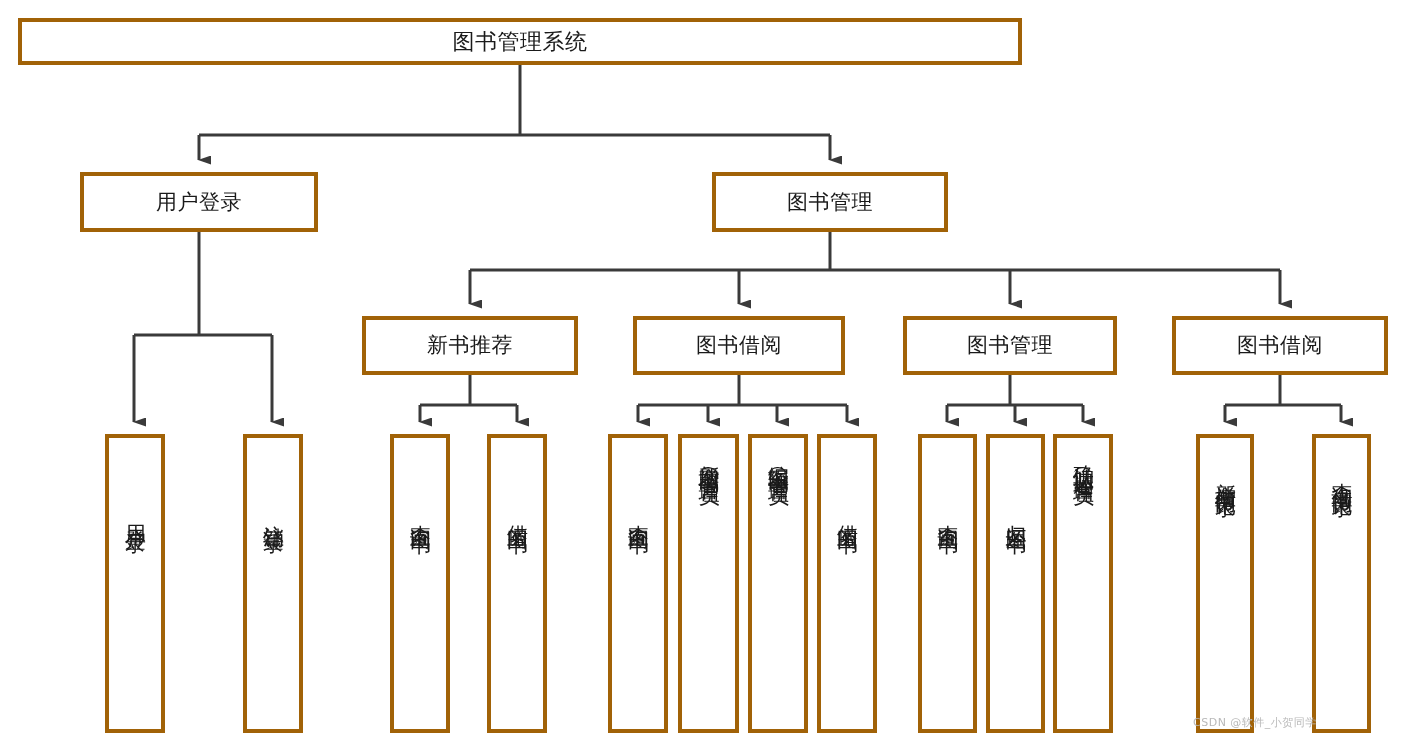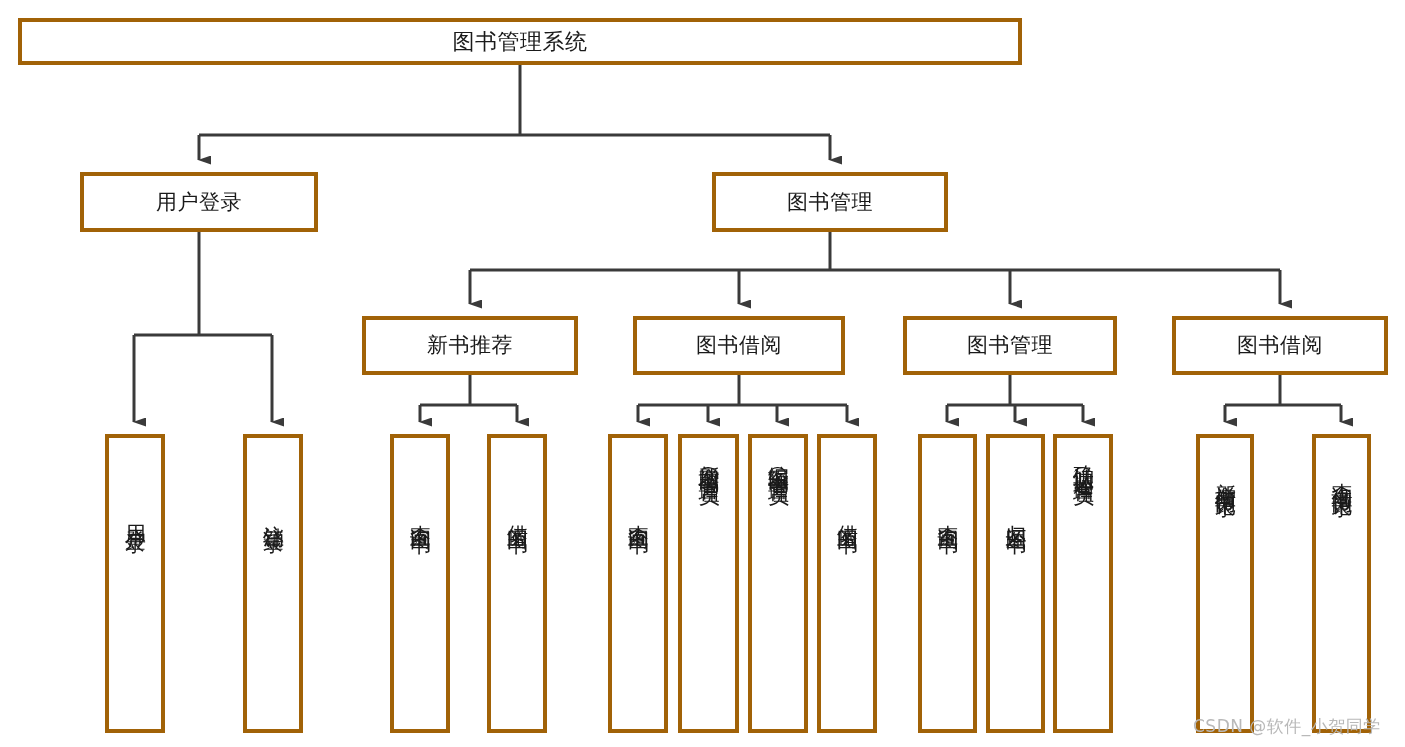--- a/index.html
+++ b/index.html
@@ -63,21 +63,21 @@
     white-space: nowrap;
   }
   .node.vertical.mid .node-label {
     padding-top: 64px;
   }
   .node.vertical.tall .node-label {
     padding-top: 4px;
   }
   .watermark {
     position: absolute;
-    font-size: 17px;
+    font-size: 11px;
     color: #b9b9b9;
     white-space: nowrap;
     letter-spacing: 0.5px;
     font-family: "DejaVu Sans", "Liberation Sans", sans-serif;
   }
 </style>
 </head>
 <body>
 
 <div id="canvas">

